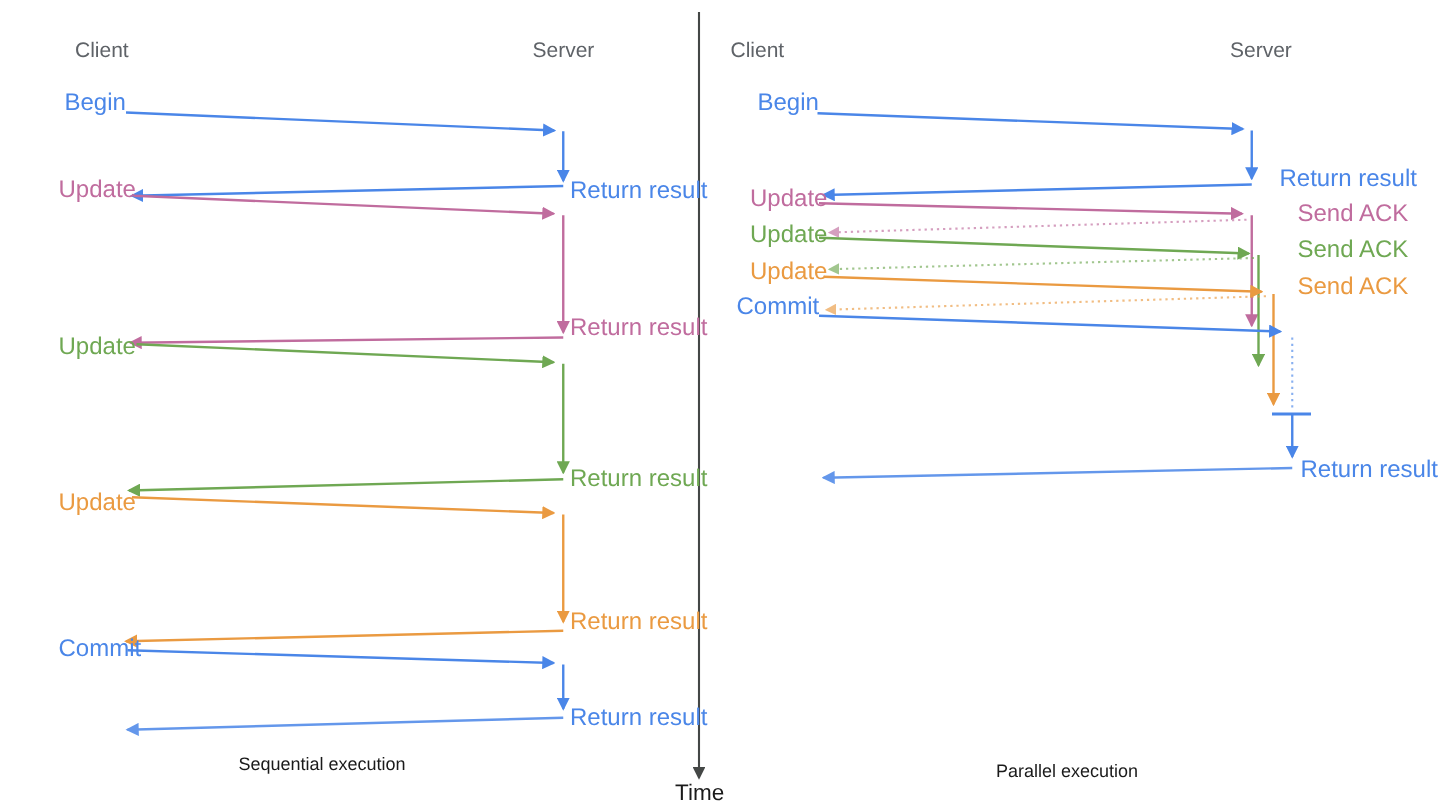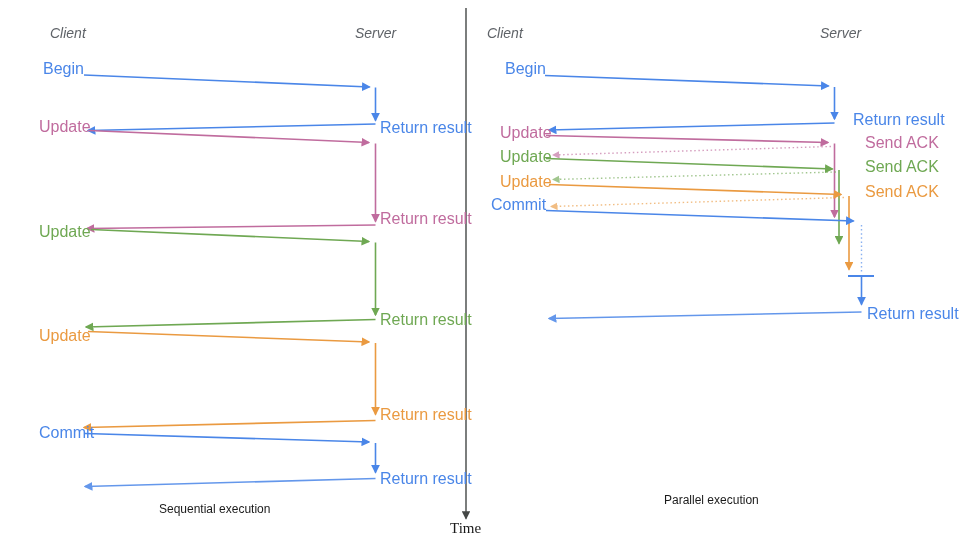--- a/index.html
+++ b/index.html
@@ -2,21 +2,21 @@
 <html style="--c-blue: #4a86e8; --c-pink: #c06c9e; --c-green: #6fa853; --c-orange: #ea9a41; --c-axis: #444746; --c-ink: #1a1a1a; --c-ink2: #5f6368;"><head>
 <meta charset="utf-8">
 <style>
   html,body{margin:0;padding:0;background:#fff;}
   #stage{
     position:relative;width:960px;height:540px;background:#ffffff;overflow:hidden;
     font-family:"Liberation Sans","DejaVu Sans",sans-serif;
   }
   #wires{position:absolute;left:0;top:0;}
   .lbl{position:absolute;font-size:16px;line-height:13px;white-space:nowrap;}
-  .hdr{position:absolute;font-size:14px;line-height:14px;font-style:italic;color:var(--c-ink2);white-space:nowrap;}
+  .hdr{position:absolute;font-size:14px;line-height:14px;color:var(--c-ink2);white-space:nowrap;}
   .title{position:absolute;font-size:12px;line-height:16px;color:var(--c-ink);white-space:nowrap;}
   .time{position:absolute;font-size:15px;line-height:15px;color:var(--c-ink);white-space:nowrap;}
   .t-blue{color:var(--c-blue);} .t-pink{color:var(--c-pink);}
   .t-green{color:var(--c-green);} .t-orange{color:var(--c-orange);}
   .s-blue{stroke:var(--c-blue);} .s-pink{stroke:var(--c-pink);}
   .s-green{stroke:var(--c-green);} .s-orange{stroke:var(--c-orange);}
   .s-axis{stroke:var(--c-axis);}
   .f-blue{fill:var(--c-blue);} .f-pink{fill:var(--c-pink);}
   .f-green{fill:var(--c-green);} .f-orange{fill:var(--c-orange);}
   .f-axis{fill:var(--c-axis);}
@@ -122,17 +122,17 @@
   <div class="lbl t-blue" style="left:505px;top:62px;">Begin</div>
   <div class="lbl t-blue" style="left:853px;top:113px;">Return result</div>
   <div class="lbl t-pink" style="left:500px;top:126px;">Update</div>
   <div class="lbl t-pink" style="left:865px;top:136px;">Send ACK</div>
   <div class="lbl t-green" style="left:500px;top:150px;">Update</div>
   <div class="lbl t-green" style="left:865px;top:160px;">Send ACK</div>
   <div class="lbl t-orange" style="left:500px;top:175px;">Update</div>
   <div class="lbl t-orange" style="left:865px;top:185px;">Send ACK</div>
   <div class="lbl t-blue" style="left:491px;top:198px;">Commit</div>
   <div class="lbl t-blue" style="left:867px;top:307px;">Return result</div>
-  <div class="title" style="left:664px;top:492px;">Parallel execution</div>
+  <div class="title" style="left:664px;top:506px;">Parallel execution</div>
 
-  <div class="time" style="left:450px;top:521px;font-family:Liberation Serif, serif;">Time</div>
+  <div class="time" style="left:450px;top:521px;">Time</div>
 
 </div>
 
 </body></html>

